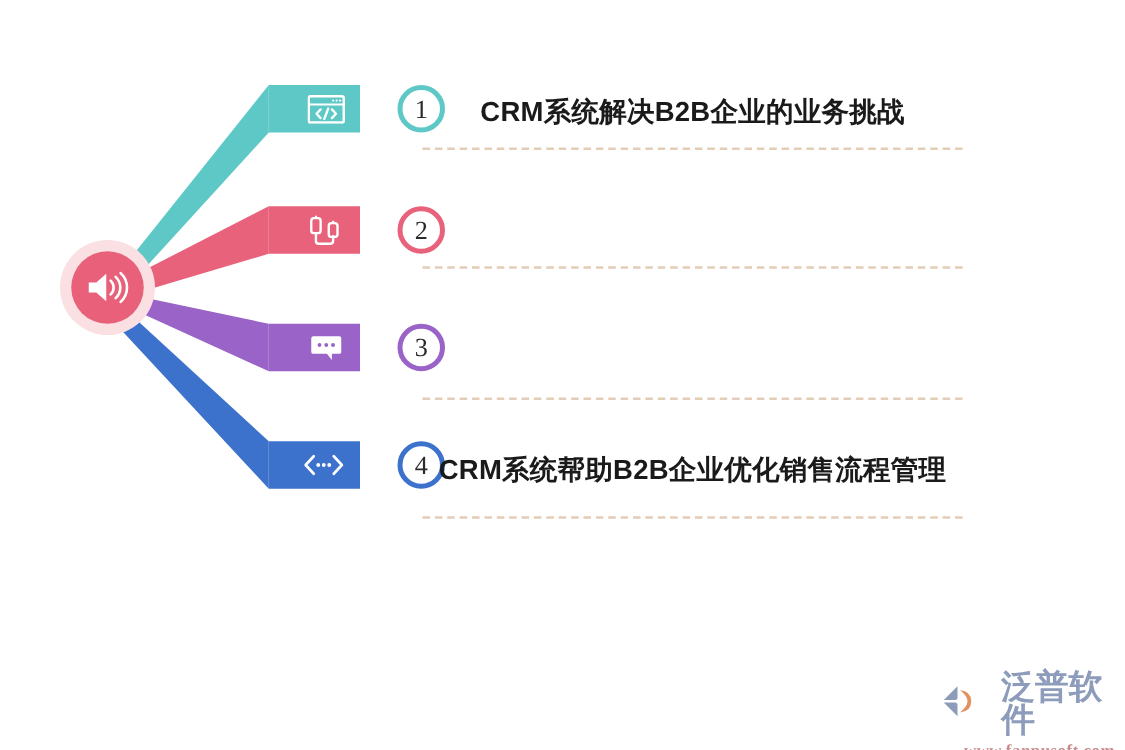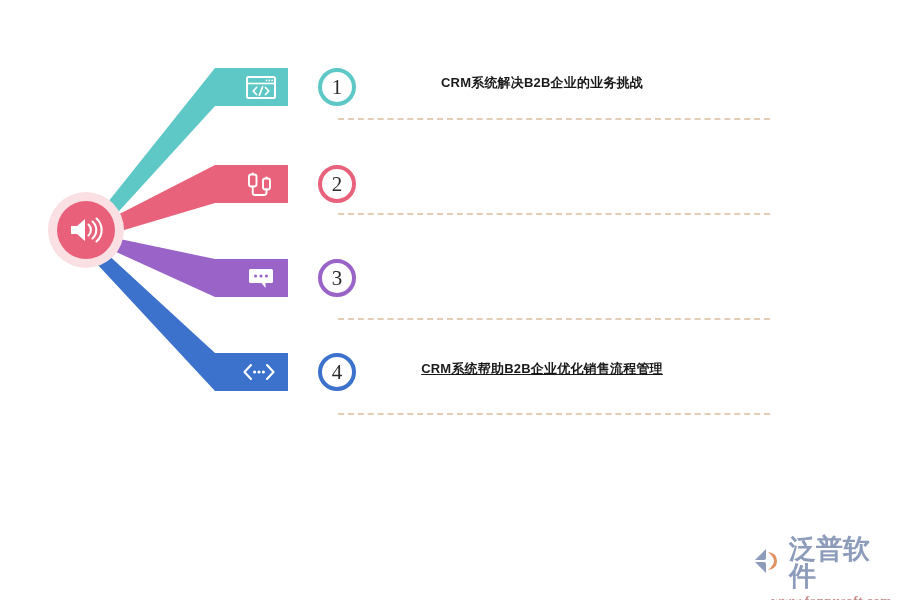--- a/index.html
+++ b/index.html
@@ -79,24 +79,24 @@
     justify-content: center;
     font-family: "Liberation Serif", "DejaVu Serif", serif;
     font-size: 21px;
     color: #2b2b2b;
     line-height: 1;
   }
 
   
   .row-text {
     position: absolute;
-    left: 326px;
+    left: 338px;
     width: 432px;
     text-align: center;
-    font-size: 13px;
+    font-size: 22px;
     font-weight: bold;
     color: #1a1a1a;
     line-height: 1.42;
     letter-spacing: 0.2px;
   }
 
   
   .sep {
     position: absolute;
     left: 338px;
@@ -109,21 +109,21 @@
   .watermark {
     position: absolute;
     left: 752px;
     top: 536px;
     width: 140px;
     height: 56px;
   }
   .wm-row {
     display: flex;
     align-items: center;
-    gap: 5px;
+    gap: 17px;
   }
   .wm-name {
     font-size: 27px;
     font-weight: bold;
     color: #8d9cbb;
     letter-spacing: 0px;
     line-height: 1;
   }
   .wm-url {
     margin-top: 3px;
@@ -214,21 +214,21 @@
     <span>2</span>
   </div>
   <div class="num-ring" style="left:318px; top:259px; border-color:#9a63c8;">
     <span>3</span>
   </div>
   <div class="num-ring" style="left:318px; top:353px; border-color:#3c72cc;">
     <span>4</span>
   </div>
 
   <div class="row-text" style="top:74px;">CRM系统解决B2B企业的业务挑战</div>
-  <div class="row-text" style="top:360px;text-decoration:underline;">CRM系统帮助B2B企业优化销售流程管理</div>
+  <div class="row-text" style="top:360px;">CRM系统帮助B2B企业优化销售流程管理</div>
 
   <div class="sep" style="top:118px;"></div>
   <div class="sep" style="top:213px;"></div>
   <div class="sep" style="top:318px;"></div>
   <div class="sep" style="top:413px;"></div>
 
   <div class="watermark">
     <div class="wm-row">
       <span>
         <svg width="32" height="30" viewBox="0 0 32 30">

